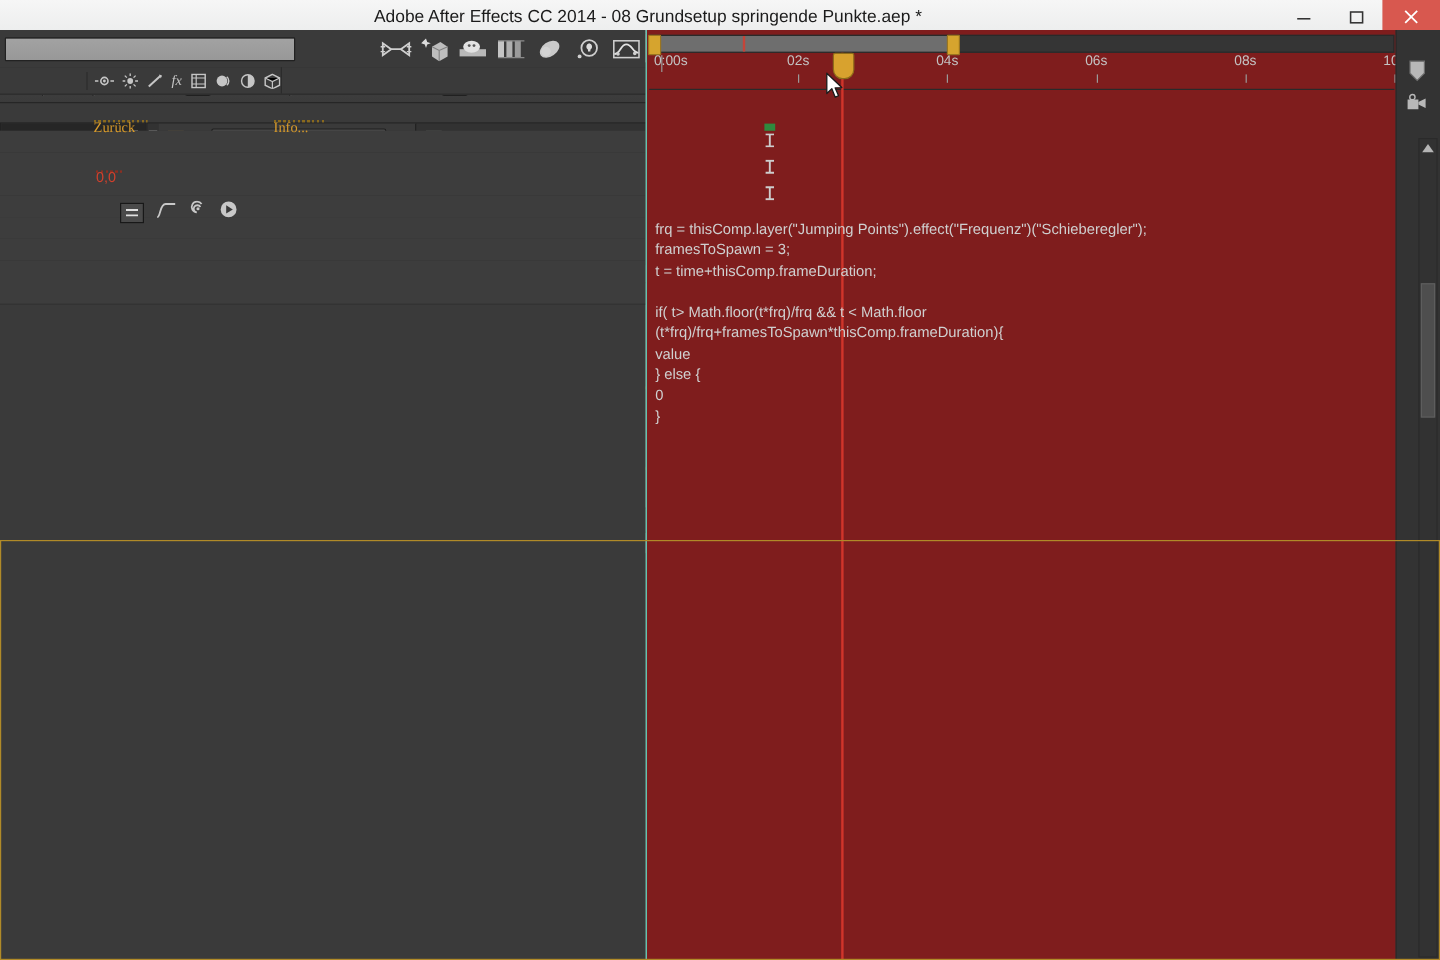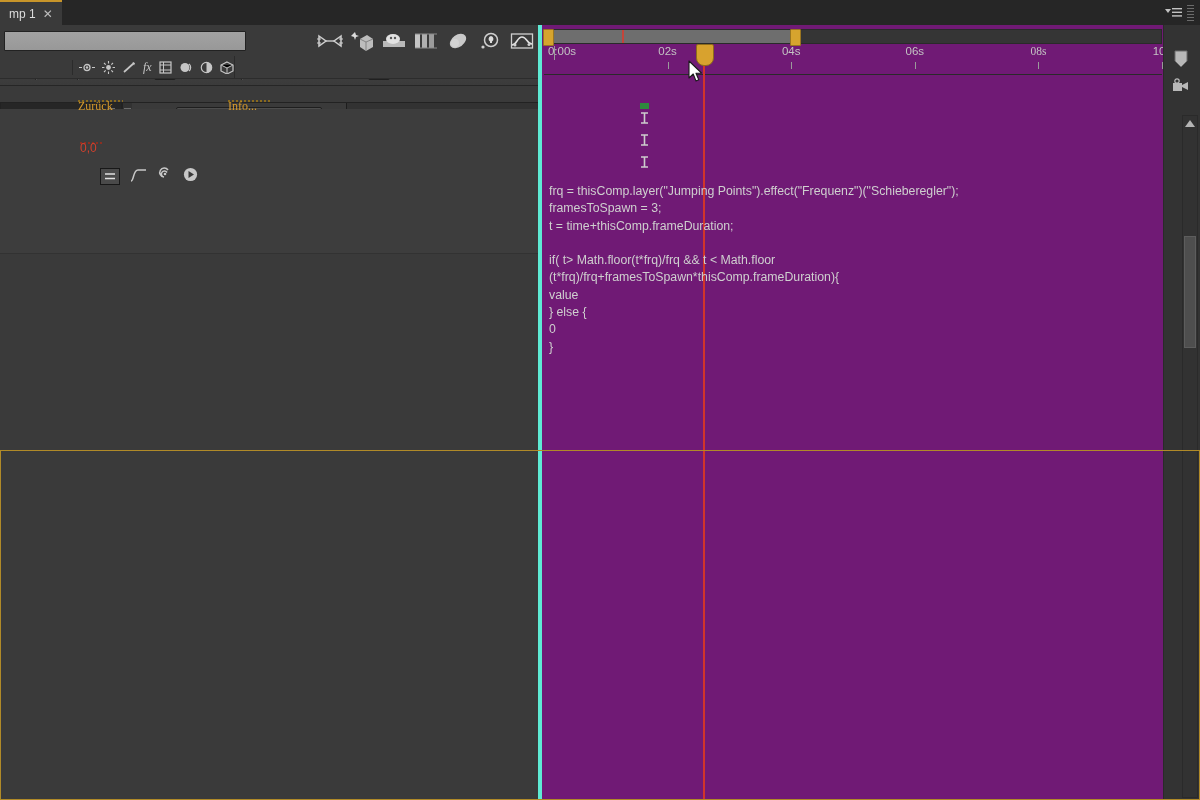--- a/index.html
+++ b/index.html
@@ -123,22 +123,22 @@
   .col-head{height:22px;background:#3a3a3a;display:flex;align-items:center;border-bottom:1px solid #2c2c2c;}
   .ch-label{font-size:11.5px;color:#bdbdbd;}
   .layerstack{position:absolute;left:0;top:109px;width:538px;bottom:0;background:#3a3a3a;}
   .lrow{position:absolute;left:0;width:538px;height:18px;border-bottom:1px solid #323232;background:#3d3d3d;}
   .lval-o{position:absolute;font-size:12px;color:#d79a2b;font-family:"Liberation Serif",serif;}
   .lval-r{position:absolute;font-size:12px;color:#d2402c;}
   .dash{height:2px;background:repeating-linear-gradient(to right,#8a6a1e 0 2px,transparent 2px 4px);}
   .dash-r{height:2px;background:repeating-linear-gradient(to right,#8a2f22 0 2px,transparent 2px 4px);}
 
   
-  .tlright{position:absolute;left:538px;top:25px;right:0;bottom:0;background:#701a75;
-     border-left:4px solid #5eead4;}
+  .tlright{position:absolute;left:538px;top:25px;right:0;bottom:0;background:#7f1d1d;
+     border-left:1px solid #5eead4;}
   .wsbar{position:absolute;left:2px;right:38px;top:4px;height:13px;background:#353535;border:1px solid #2a2a2a;}
   .wsfill{position:absolute;left:0;top:0;bottom:0;background:#6e6e6e;}
   .wsend{position:absolute;top:-1px;width:9px;height:15px;background:#d6a42e;border:1px solid #9a7520;border-radius:1px;}
   .redtick{position:absolute;top:0;bottom:0;width:2px;background:#c4453a;}
   .ruler{position:absolute;left:2px;right:38px;top:19px;height:30px;border-bottom:1px solid #2a2a2a;}
   .rtick{position:absolute;top:18px;width:1px;height:7px;background:#9a9a9a;}
   .rlabel{position:absolute;top:1px;font-size:11.5px;color:#c3c3c3;transform:translateX(-50%);white-space:nowrap;}
   .playhead{position:absolute;top:19px;bottom:0;width:2px;background:#d0352b;}
   .phhead{position:absolute;top:19px;width:16px;height:20px;margin-left:-7px;background:#d8a22e;
      border:1px solid #8e6c1a;border-radius:2px 2px 8px 8px;}
@@ -147,20 +147,38 @@
   .marker{position:absolute;width:9px;height:12px;}
   .vscroll{position:absolute;right:2px;top:90px;bottom:2px;width:14px;background:#323232;border:1px solid #2a2a2a;}
   .vthumb{position:absolute;left:1px;right:1px;top:120px;height:110px;background:#4e4e4e;border:1px solid #5d5d5d;}
   .cursor{position:absolute;width:16px;height:24px;}
 </style>
 </head>
 <body>
 
 <div id="app">
 
+  <div class="titlebar">
+    <div class="title-text">Adobe After Effects CC 2014 - 08 Grundsetup springende Punkte.aep *</div>
+    <div class="wbtn min">
+      <svg width="13" height="13" viewBox="0 0 13 13">
+          <rect x="1" y="7" width="11" height="1.3" fill="#333"></rect>
+        </svg>
+    </div>
+    <div class="wbtn max">
+      <svg width="13" height="13" viewBox="0 0 13 13">
+          <rect x="1.5" y="2" width="10" height="9" fill="none" stroke="#333" stroke-width="1.3"></rect>
+        </svg>
+    </div>
+    <div class="wbtn close">
+      <svg width="14" height="14" viewBox="0 0 14 14">
+          <path d="M2 2 L12 12 M12 2 L2 12" stroke="#fff" stroke-width="1.5" fill="none"></path>
+        </svg>
+    </div>
+  </div>
 
   <div class="menubar">
     <div class="menuitem">on</div>
     <div class="menuitem">Ansicht</div>
     <div class="menuitem">Fenster</div>
     <div class="menuitem">Hilfe</div>
   </div>
 
   <div class="toolbar">
     <div class="tb-ic">
@@ -804,21 +822,21 @@
         <div class="wsend" id="wsstart" style="left:-2px"></div>
         <div class="wsend" id="wsendh" style="left: calc(40.5% - 4px);"></div>
         <div class="redtick" id="wsred" style="left: 12.5%;"></div>
       </div>
 
       <div class="ruler">
         <div class="rlabel" id="rl0" style="left:18px">0:00s</div>
         <div class="rlabel" id="rl1" style="left: 20%;">02s</div>
         <div class="rlabel" id="rl2" style="left: 40%;">04s</div>
         <div class="rlabel" id="rl3" style="left: 60%;">06s</div>
-        <div class="rlabel" id="rl4" style="left: 80%; font-family: Liberation Serif, serif;">08s</div>
+        <div class="rlabel" id="rl4" style="left: 80%;">08s</div>
         <div class="rlabel" id="rl5" style="left: 100%;">10s</div>
         <div class="rtick" id="rt0" style="left:10px;top:2px;height:14px"></div>
         <div class="rtick" id="rt1" style="left: 20%;"></div>
         <div class="rtick" id="rt2" style="left: 40%;"></div>
         <div class="rtick" id="rt3" style="left: 60%;"></div>
         <div class="rtick" id="rt4" style="left: 80%;"></div>
         <div class="rtick" id="rt5" style="left: 100%;"></div>
       </div>
 
       <div class="playhead" id="playhead" style="left: 24.5%;"></div>

